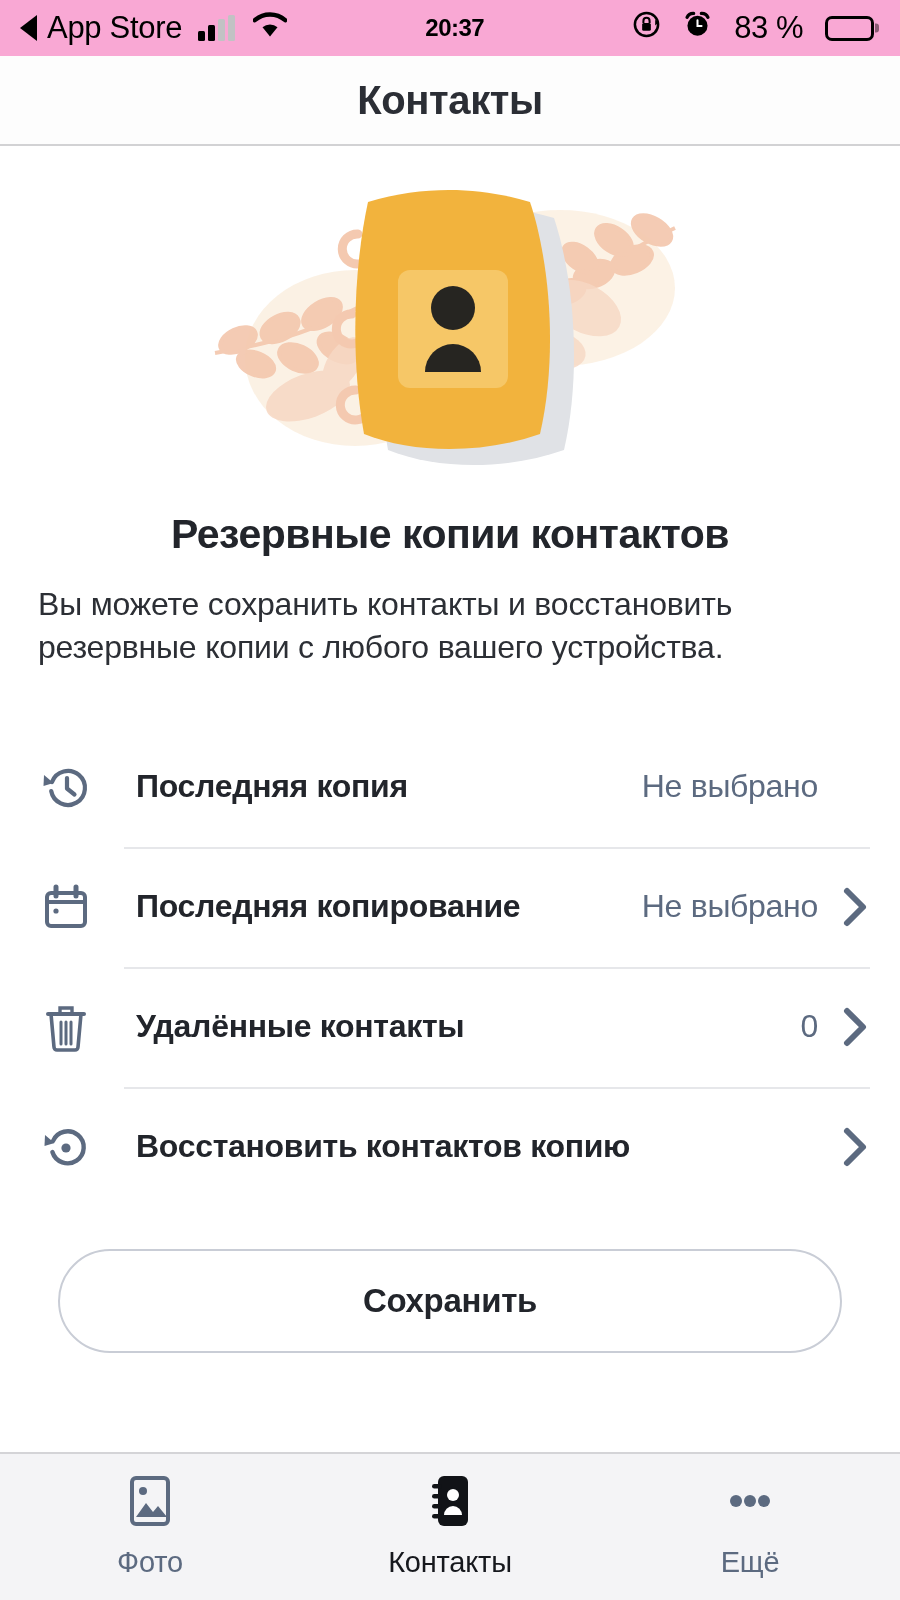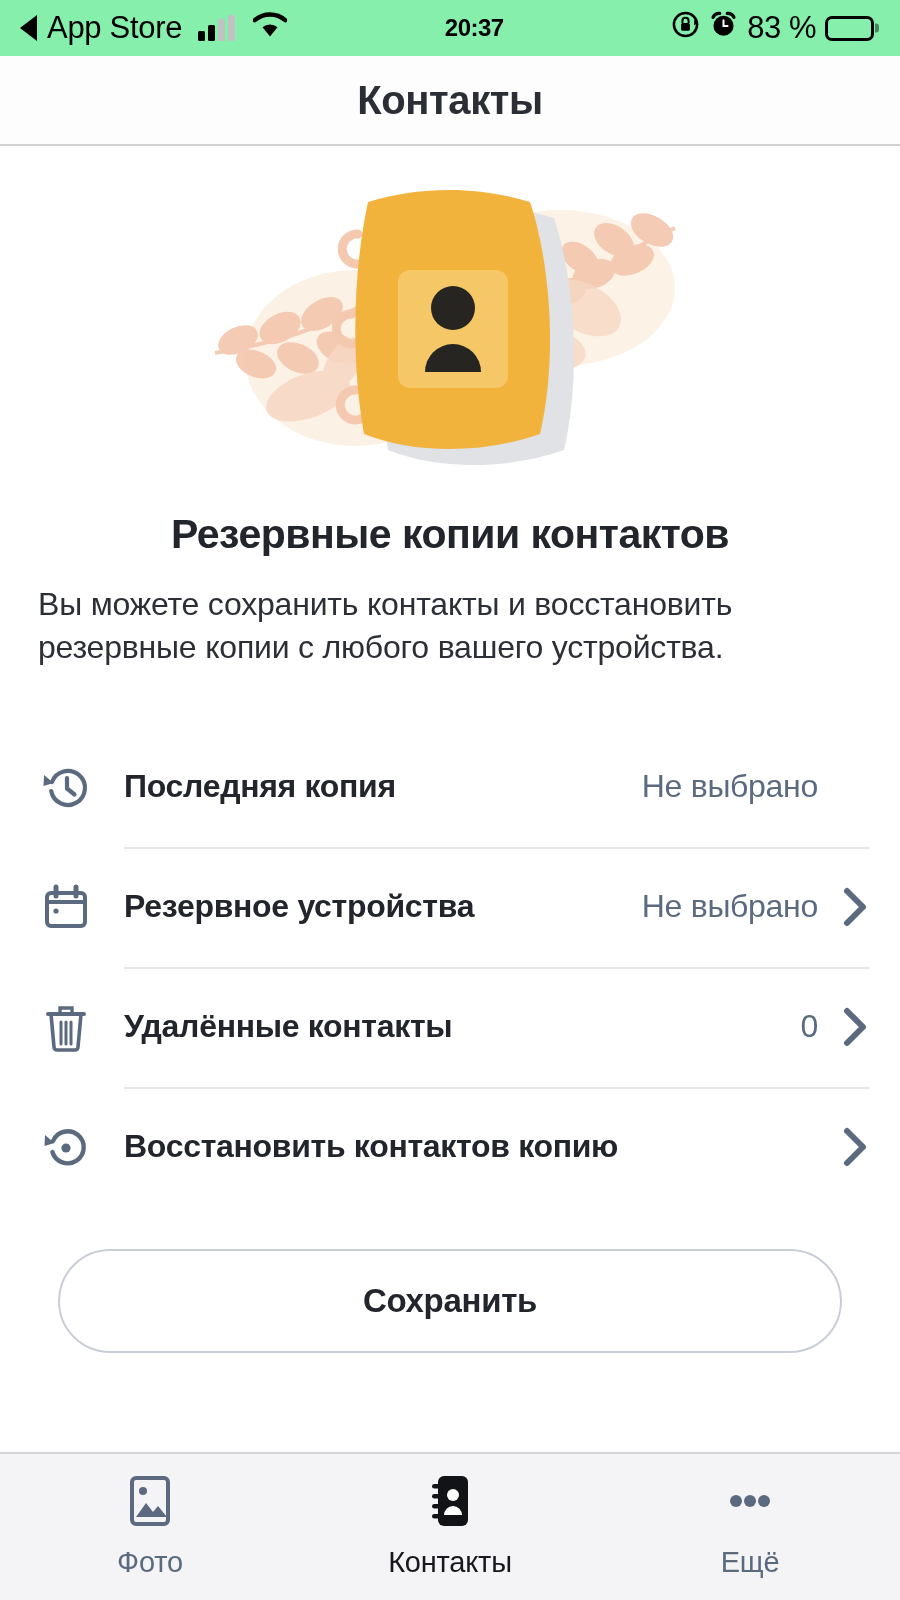--- a/index.html
+++ b/index.html
@@ -15,21 +15,21 @@
     background: #ffffff;
     color: #22252b;
     -webkit-font-smoothing: antialiased;
   }
 
   .phone {
     width: 900px;
     height: 1600px;
     display: flex;
     flex-direction: column;
-    background: #86efac;
+    background: #f9a8d4;
     position: relative;
   }
 
   
   .status-bar {
     height: 56px;
     flex: 0 0 56px;
     display: flex;
     align-items: center;
     padding: 0 26px 0 20px;
@@ -78,21 +78,21 @@
     text-align: center;
     font-size: 24px;
     font-weight: 600;
     letter-spacing: -0.5px;
     padding-right: 10px;
   }
 
   .status-right {
     display: flex;
     align-items: center;
-    gap: 9px;
+    gap: 22px;
     flex: 0 0 auto;
   }
   .battery-pct { font-size: 31px; font-weight: 500; letter-spacing: -0.5px; }
   .battery-shell {
     width: 49px; height: 25px;
     border: 3px solid #000;
     border-radius: 7px;
     padding: 2.5px;
     position: relative;
   }
@@ -187,20 +187,21 @@
     align-items: center;
     justify-content: flex-start;
     padding-left: 8px;
   }
   .row-label {
     flex: 1 1 auto;
     font-size: 32px;
     font-weight: 700;
     color: #22252b;
     letter-spacing: -0.3px;
+    margin-left: 12px;
   }
   .row-value {
     flex: 0 0 auto;
     font-size: 32px;
     color: #5c6a80;
     letter-spacing: -0.3px;
     padding-left: 14px;
   }
   .row-chevron {
     flex: 0 0 auto;
@@ -395,21 +396,21 @@
 
       <div class="row">
         <div class="row-icon">
           <svg width="52" height="52" viewBox="0 0 52 52">
             <rect x="7" y="12" width="38" height="33" rx="4" fill="none" stroke="#5c6a80" stroke-width="4"></rect>
             <path d="M7 21 H45" stroke="#5c6a80" stroke-width="4"></path>
             <path d="M16 6 v9 M36 6 v9" stroke="#5c6a80" stroke-width="5" stroke-linecap="round"></path>
             <circle cx="16" cy="30" r="2.6" fill="#5c6a80"></circle>
           </svg>
         </div>
-        <div class="row-label">Резервное устройства</div>
+        <div class="row-label">Последняя копирование</div>
         <div class="row-value">Не выбрано</div>
         <div class="row-chevron">
           <svg width="28" height="42" viewBox="0 0 28 42">
             <path d="M5 5 L21 21 L5 37" fill="none" stroke="#5c6a80" stroke-width="6" stroke-linecap="round" stroke-linejoin="round"></path>
           </svg>
         </div>
       </div>
 
       <div class="row">
         <div class="row-icon">

